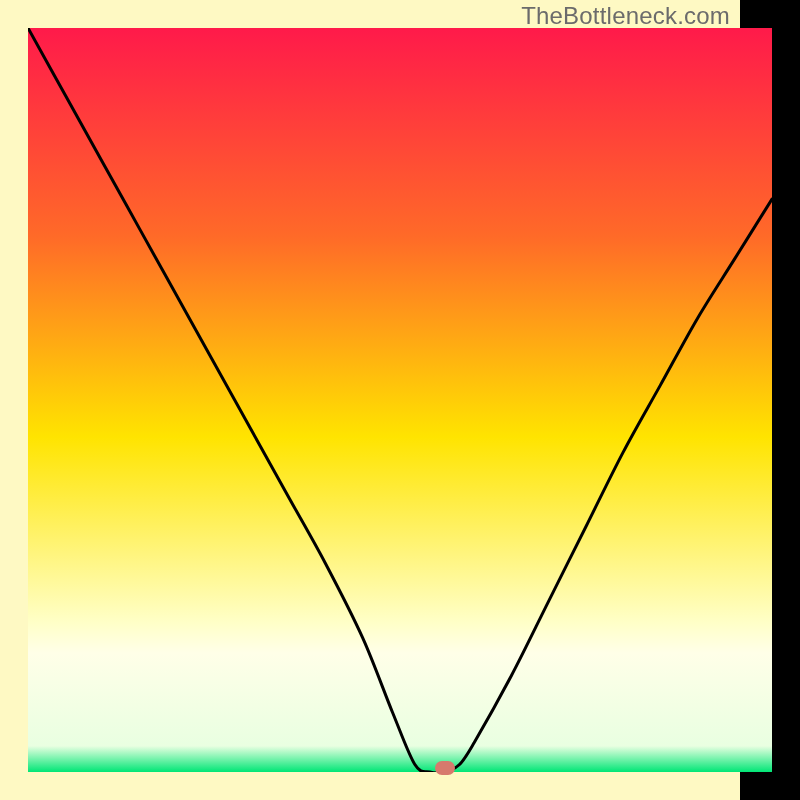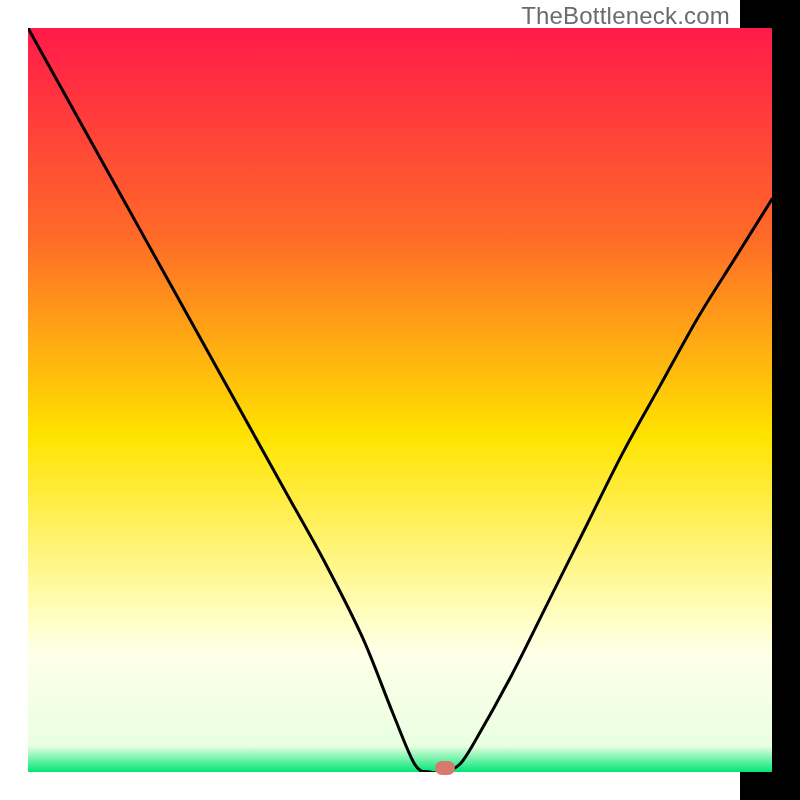--- a/index.html
+++ b/index.html
@@ -7,21 +7,21 @@
     padding: 0;
     width: 800px;
     height: 800px;
     background: #000;
     font-family: Arial, Helvetica, sans-serif;
   }
   .frame {
     position: relative;
     width: 740px;
     height: 800px;
-    background: #ffffff;
+    background: #fef9c3;
   }
   .watermark {
     position: absolute;
     top: 2px;
     right: 10px;
     color: #6b6b6b;
     font-size: 24px;
     font-weight: 400;
     letter-spacing: 0.2px;
     z-index: 5;

